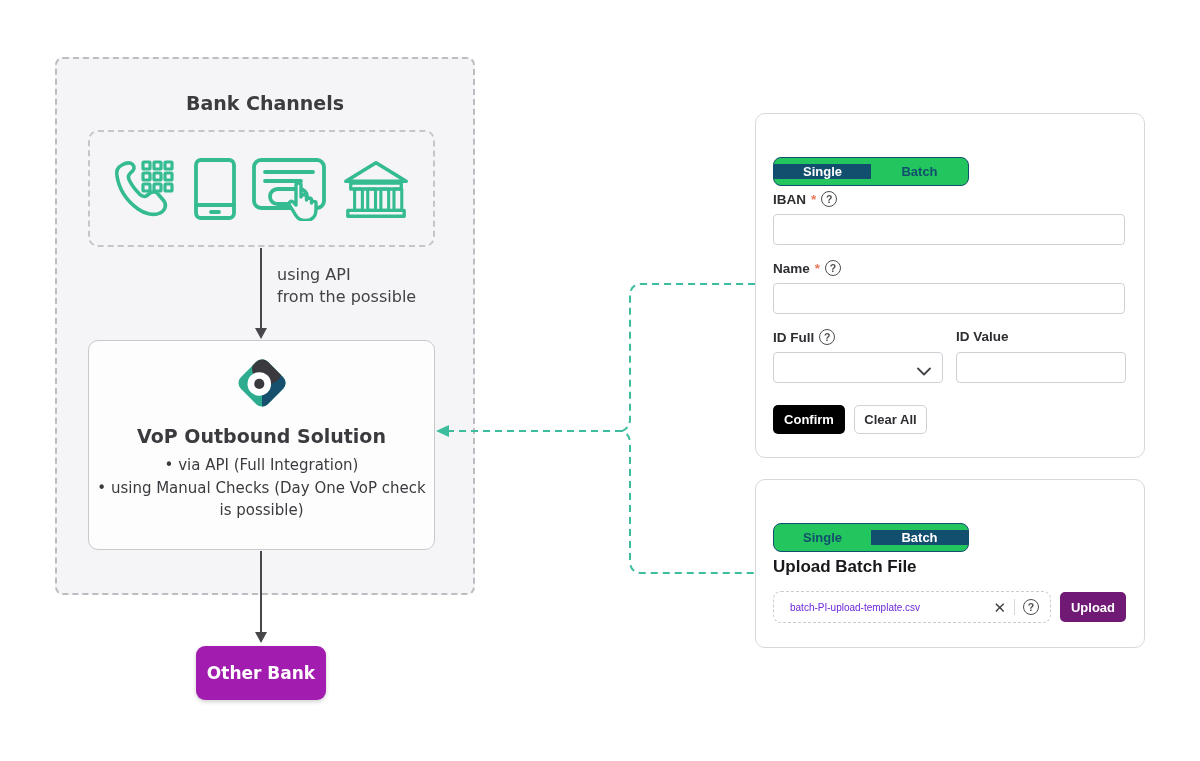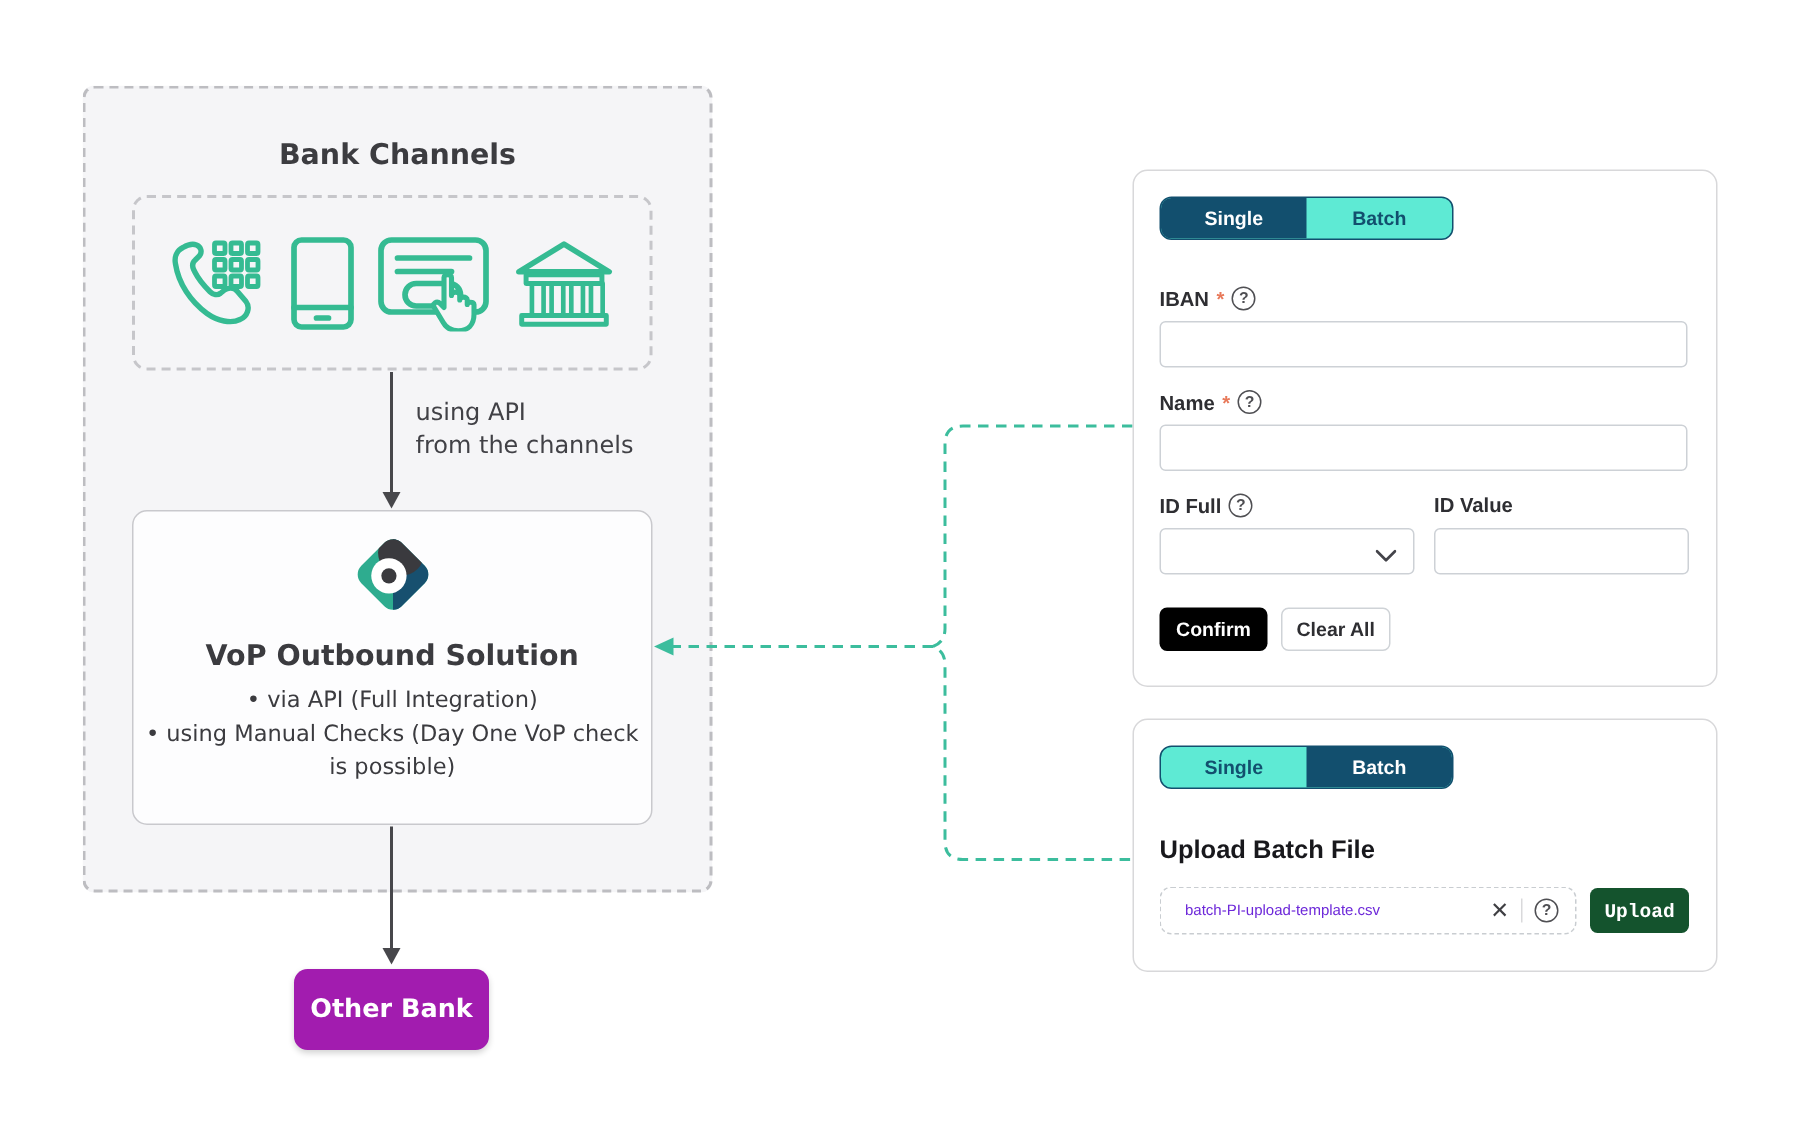--- a/index.html
+++ b/index.html
@@ -37,23 +37,23 @@
                 font-size:17px; font-weight:600;
                 box-shadow:0 2px 4px rgba(0,0,0,.18); }
 
   #wire-layer { left:0; top:0; width:1200px; height:761px; pointer-events:none; }
 
   
   .panel { background:#ffffff; border:1px solid #d8d8da; border-radius:10px; }
   #panel-single { left:755px; top:113px; width:390px; height:345px; }
   #panel-batch  { left:755px; top:479px; width:390px; height:169px; }
 
-  .tabs { position:absolute; left:17px; top:17px; width:196px; height:29px;
+  .tabs { position:absolute; left:17px; top:43px; width:196px; height:29px;
           display:flex; border:1.5px solid #124f6e; border-radius:8px; overflow:hidden;
-          background:#5eead4; }
+          background:#22c55e;align-items:center; }
   .tab { flex:1; display:flex; align-items:center; justify-content:center;
          font-size:13px; font-weight:700; color:#124f6e; cursor:pointer; }
   .tab.active { background:#124f6e; color:#ffffff; }
 
   .field-label { position:absolute; display:flex; align-items:center; gap:5px;
                  font-size:13.5px; font-weight:700; color:#2e2e32; }
   .req { color:#e8795a; font-weight:700; }
   .help { width:16px; height:16px; border:1.4px solid #4f4f53; border-radius:50%;
           display:inline-flex; align-items:center; justify-content:center;
           font-size:10.5px; font-weight:700; color:#4f4f53; }
@@ -69,21 +69,21 @@
 
   #upload-heading { position:absolute; left:17px; top:77px;
                     font-size:17px; font-weight:700; color:#18181c; }
   #file-field { position:absolute; left:17px; top:111px; width:278px; height:32px;
                 border:1.5px dashed #c9cdd1; border-radius:8px;
                 display:flex; align-items:center; padding:0 11px 0 16px; gap:8px; }
   #file-name { flex:1; font-size:10px; color:#6d28d9; white-space:nowrap; overflow:hidden; }
   #file-clear { font-size:15px; color:#3f3f43; line-height:1; cursor:pointer; }
   .vdiv { width:1px; height:16px; background:#d9d9db; }
   #upload-btn { left:304px; top:112px; width:66px; height:30px;
-                background:#14532d; color:#ffffff;font-family:Liberation Mono, monospace; }
+                background:#701a75; color:#ffffff; }
 </style>
 </head>
 <body>
 
 <div id="stage">
 
   <div id="outer-box" class="abs"></div>
 
   <div id="bank-title" class="abs diagram-font">Bank Channels</div>
 
@@ -128,21 +128,21 @@
         <rect x="27.5" y="31" width="8" height="22" stroke-width="3.2"></rect>
         <rect x="41" y="31" width="8" height="22" stroke-width="3.2"></rect>
         <rect x="54.5" y="31" width="8" height="22" stroke-width="3.2"></rect>
         <rect x="7" y="53" width="58" height="6" stroke-width="3.4"></rect>
       </svg>
     </span>
   </div>
 
   <div id="api-label" class="abs diagram-font">
     <div>using API</div>
-    <div>from the channels</div>
+    <div>from the possible</div>
   </div>
 
   <div id="vop-box" class="abs">
     <span id="vop-logo">
       <svg width="58" height="58" viewBox="0 0 64 64">
         <defs>
           <clipPath id="dclip">
             <rect x="11" y="11" width="42" height="42" rx="9" transform="rotate(45 32 32)"></rect>
           </clipPath>
         </defs>

